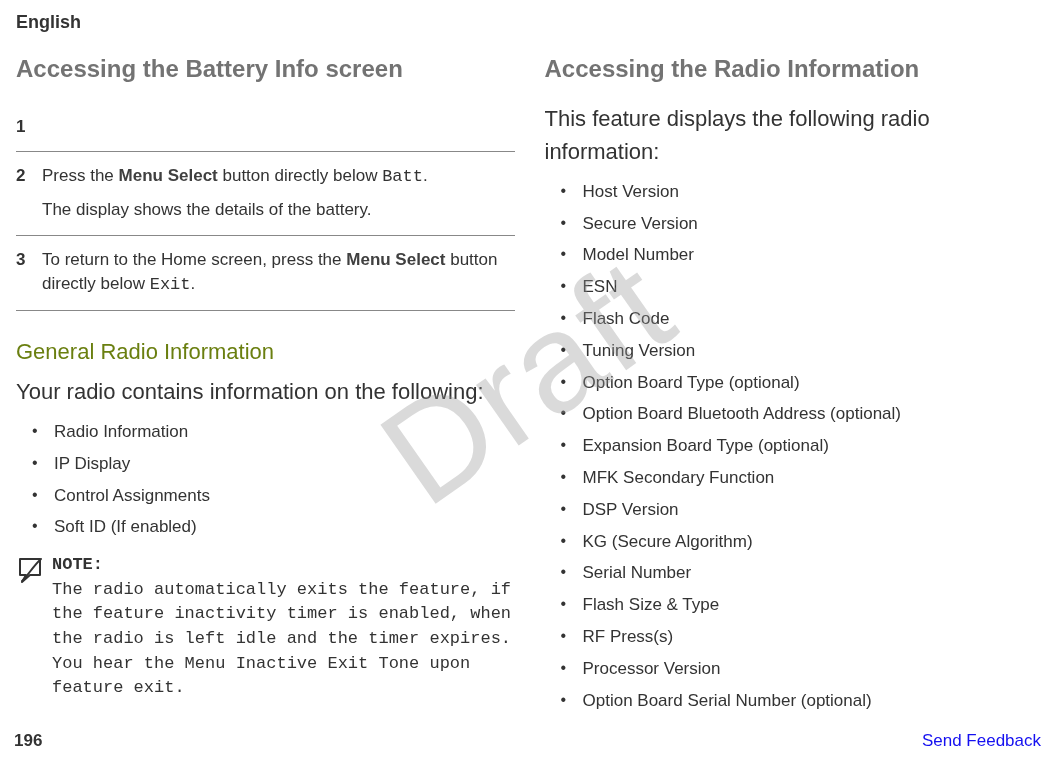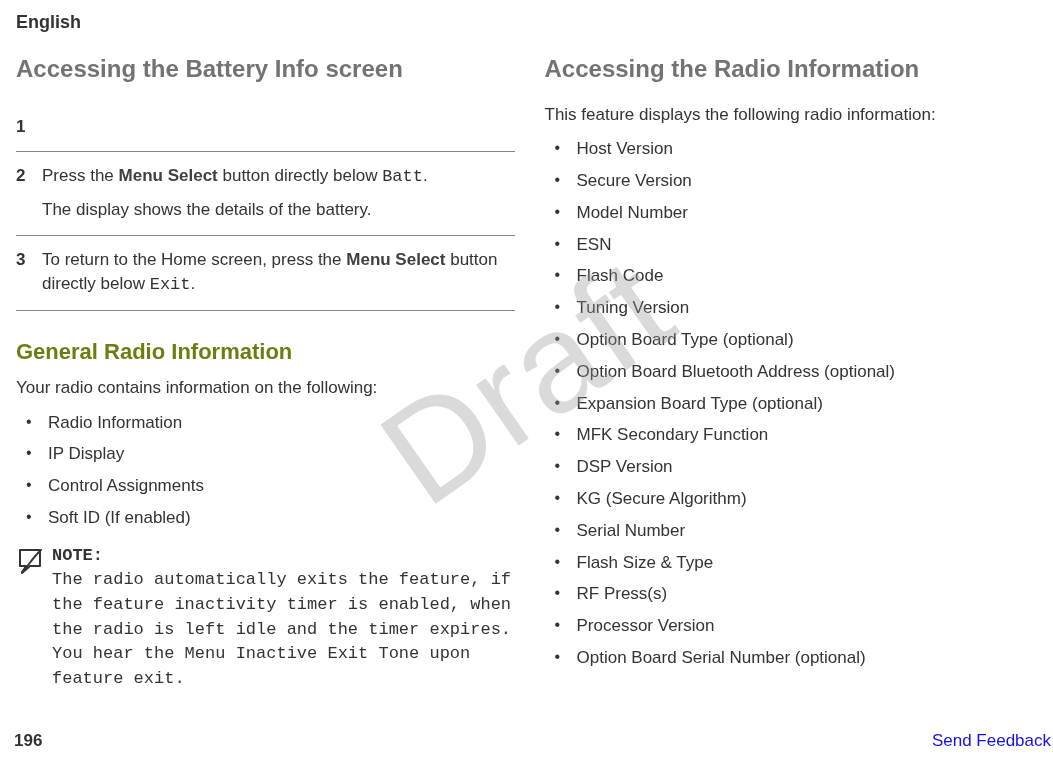--- a/index.html
+++ b/index.html
@@ -50,21 +50,21 @@
   h2.section {
     color: #737373;
     font-size: 24px;
     font-weight: bold;
     margin: 0 0 18px 0;
     line-height: 1.2;
   }
   h2.subsection {
     color: #6a7f10;
     font-size: 22px;
-    font-weight: bold;
+    font-weight: normal;
     margin: 28px 0 10px 0;
   }
   .step-row {
     display: flex;
     align-items: flex-start;
     padding: 12px 0 12px 0;
     border-bottom: 1px solid #888;
     font-size: 17px;
     line-height: 1.45;
   }
@@ -79,28 +79,28 @@
   .step-body p:last-child { margin-bottom: 0; }
   .mono {
     font-family: "Courier New", monospace;
     letter-spacing: 0;
   }
   .nav-icon {
     display: inline-block;
     vertical-align: middle;
   }
   .body-text {
-    font-size: 17px;
+    font-size: 22px;
     line-height: 1.5;
     margin: 0 0 10px 0;
   }
   ul.bullets {
     list-style: none;
     padding: 0;
-    margin: 6px;
+    margin: 12px;
     font-size: 17px;
   }
   ul.bullets li {
     position: relative;
     padding-left: 26px;
     margin: 8px 0;
     line-height: 1.4;
   }
   ul.bullets li::before {
     content: "•";
@@ -120,21 +120,21 @@
     flex-shrink: 0;
     width: 36px;
     padding-top: 2px;
   }
   .note-text { flex: 1; line-height: 1.45; }
   .note-title { font-weight: bold; }
   .footer {
     position: absolute;
     bottom: 10px;
     left: 14px;
-    right: 2px;
+    right: 12px;
     display: flex;
     justify-content: space-between;
     align-items: center;
     font-size: 17px;
   }
   .page-num { font-weight: bold; }
   .feedback {
     color: #1510f0;
     font-weight: normal;
   }

